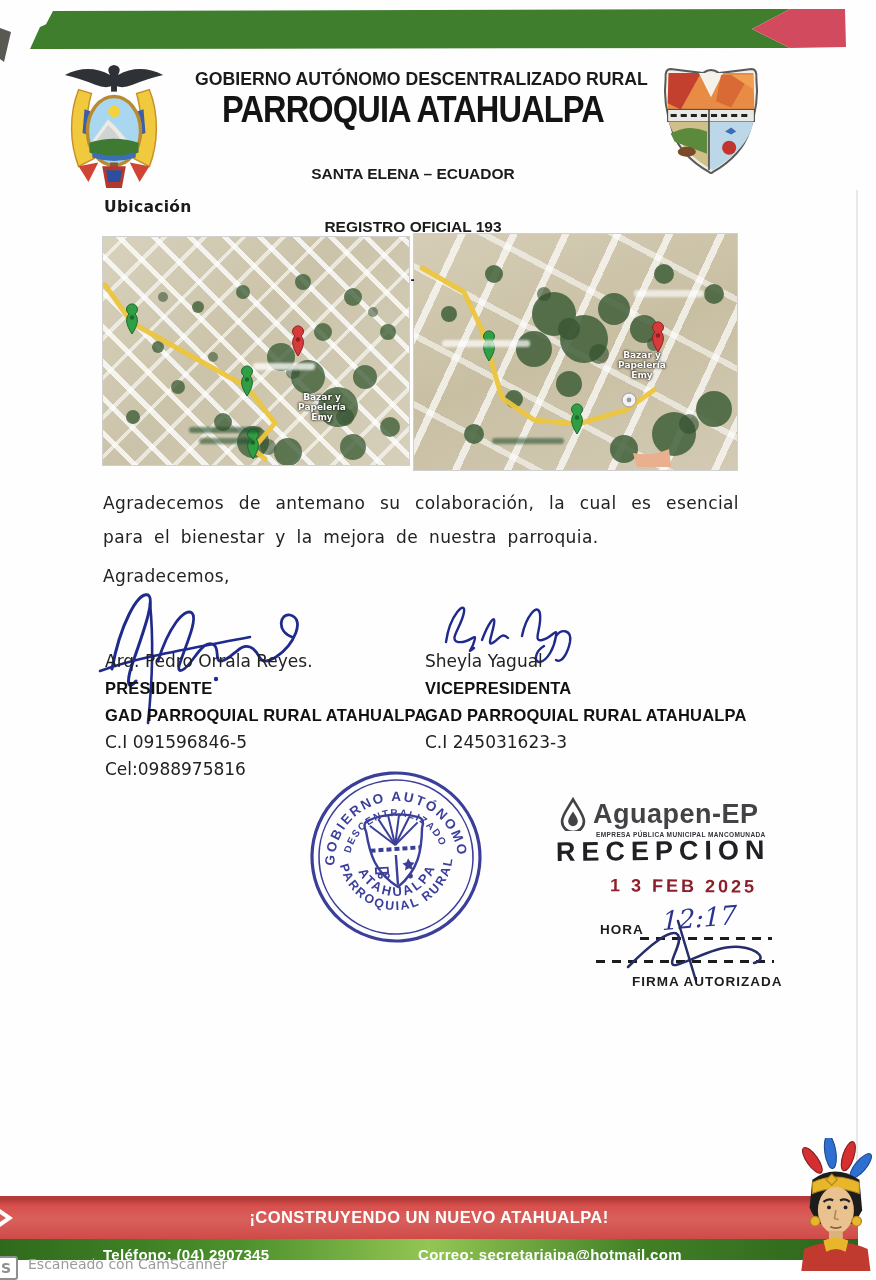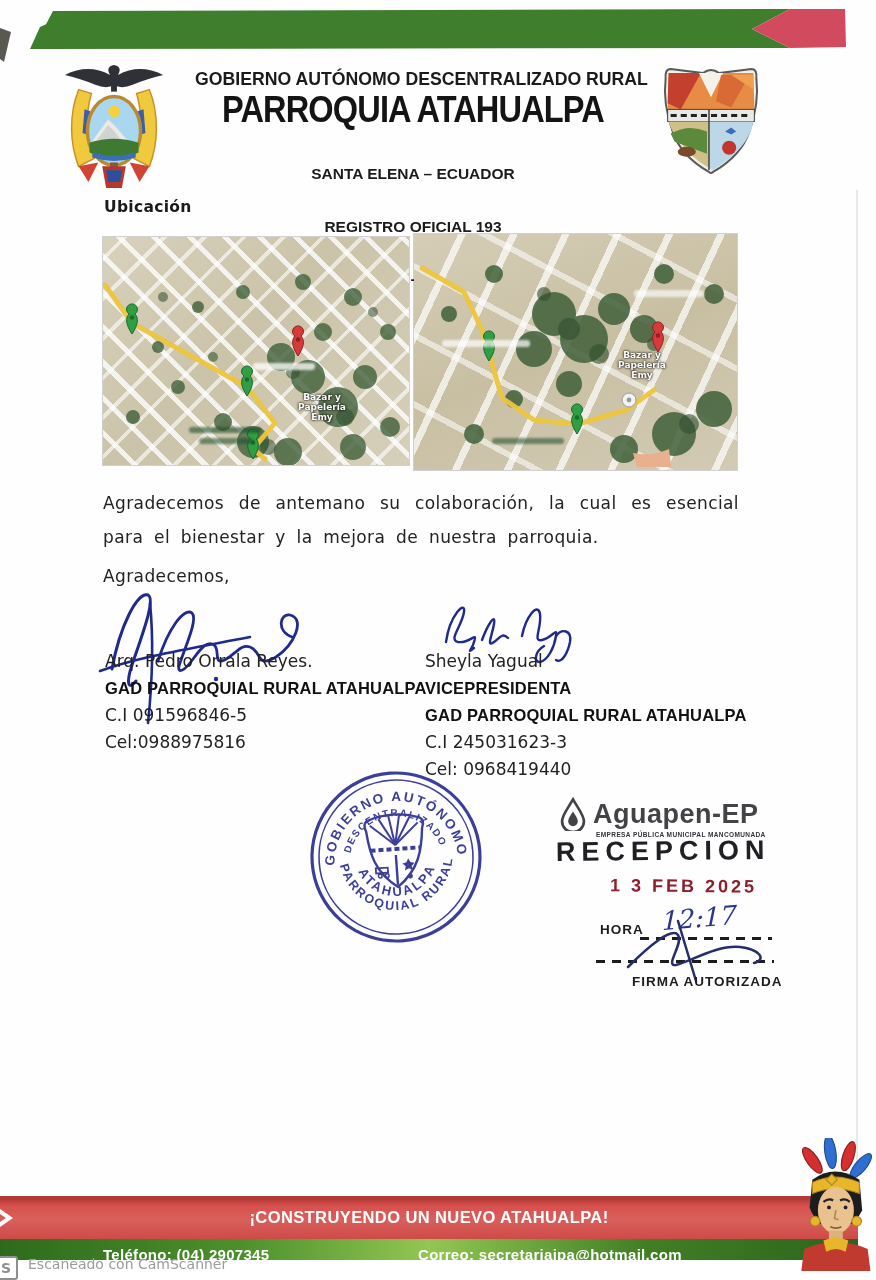--- a/index.html
+++ b/index.html
@@ -248,31 +248,31 @@
 
   <svg class="abs" style="left:430px;top:590px" width="155" height="78" viewBox="0 0 155 78">
     <path class="ink" stroke-width="2.4" d="M16,52 C20,24 36,10 34,22 C32,36 18,50 28,52 C40,54 48,40 44,52 C42,60 36,64 44,58"></path>
     <path class="ink" stroke-width="2.4" d="M52,50 C58,34 66,22 64,34 C62,46 56,58 64,52 C70,48 72,42 78,48"></path>
     <path class="ink" stroke-width="2.4" d="M92,46 C96,26 108,12 110,24 C112,38 102,52 112,50 C122,48 128,36 126,46 C124,58 118,70 110,72 C104,73 104,62 114,56"></path>
     <path class="ink" stroke-width="2.4" d="M126,46 C132,38 142,40 140,52 C138,62 132,74 126,70"></path>
   </svg>
 
   <div class="abs signer" style="left:105px;top:648px;">
     <div>Arq. Pedro Orrala Reyes.</div>
+    <div class="b">PRESIDENTE</div>
     <div class="b">GAD PARROQUIAL RURAL ATAHUALPA</div>
     <div>C.I 091596846-5</div>
     <div>Cel:0988975816</div>
   </div>
 
   <div class="abs signer" style="left:425px;top:648px;z-index:2;">
     <div>Sheyla Yagual</div>
     <div class="b">VICEPRESIDENTA</div>
     <div class="b">GAD PARROQUIAL RURAL ATAHUALPA</div>
     <div>C.I 245031623-3</div>
-    <div>Cel: 0968419440</div>
   </div>
 
   <svg class="abs seal" viewBox="-88 -88 176 176">
     <circle r="84" fill="none" stroke="#2b2f92" stroke-width="3.2"></circle>
     <circle r="77" fill="none" stroke="#2b2f92" stroke-width="1.6"></circle>
     <defs>
       <path id="arcT" d="M -62,6 A 62,62 0 0 1 62,6"></path>
       <path id="arcTi" d="M -47,6 A 47,47 0 0 1 47,6"></path>
       <path id="arcB" d="M -57,-4 A 57,57 0 0 0 57,-4"></path>
       <path id="arcBi" d="M -41,-2 A 41,41 0 0 0 41,-2"></path>

